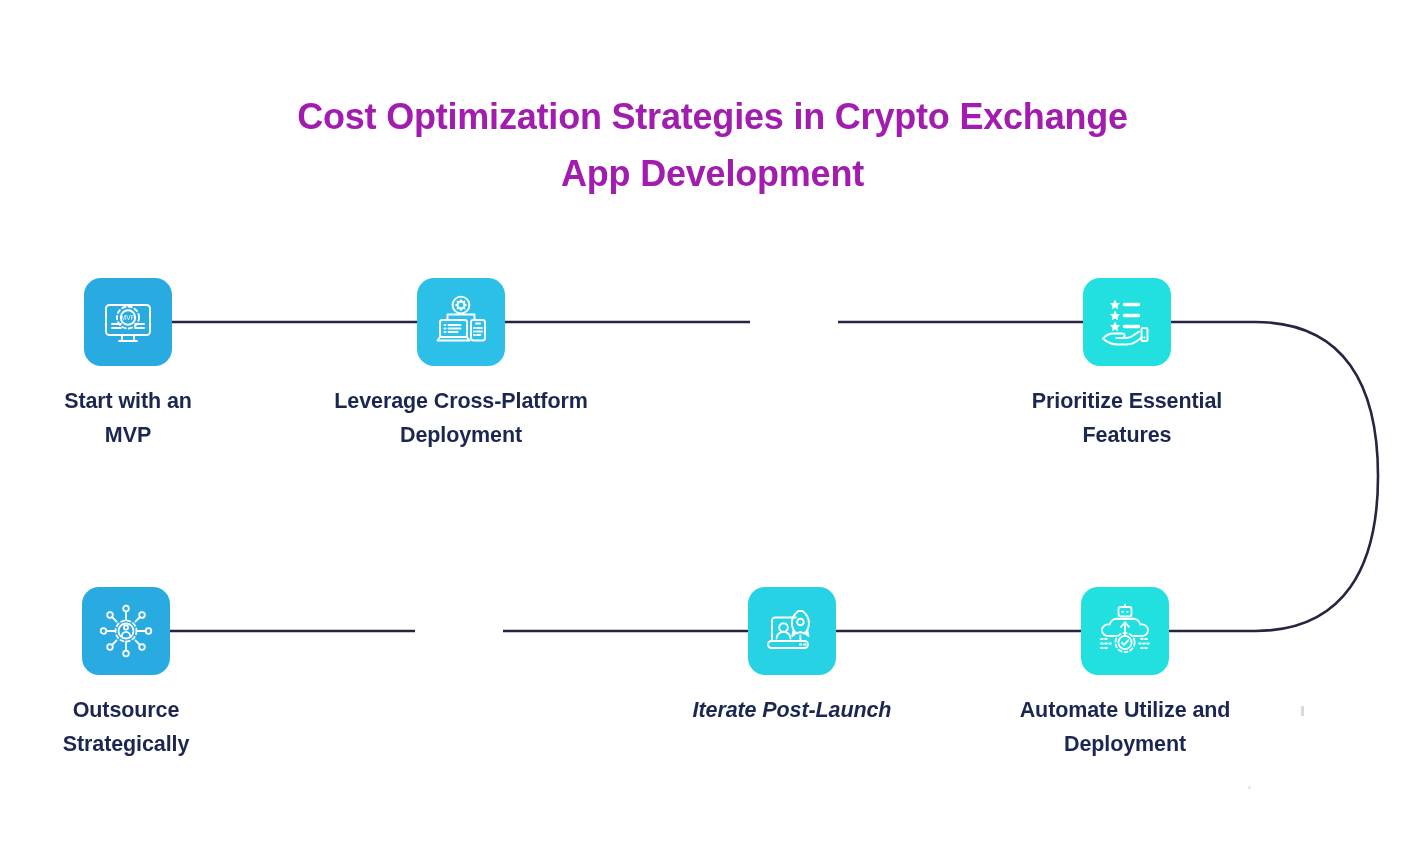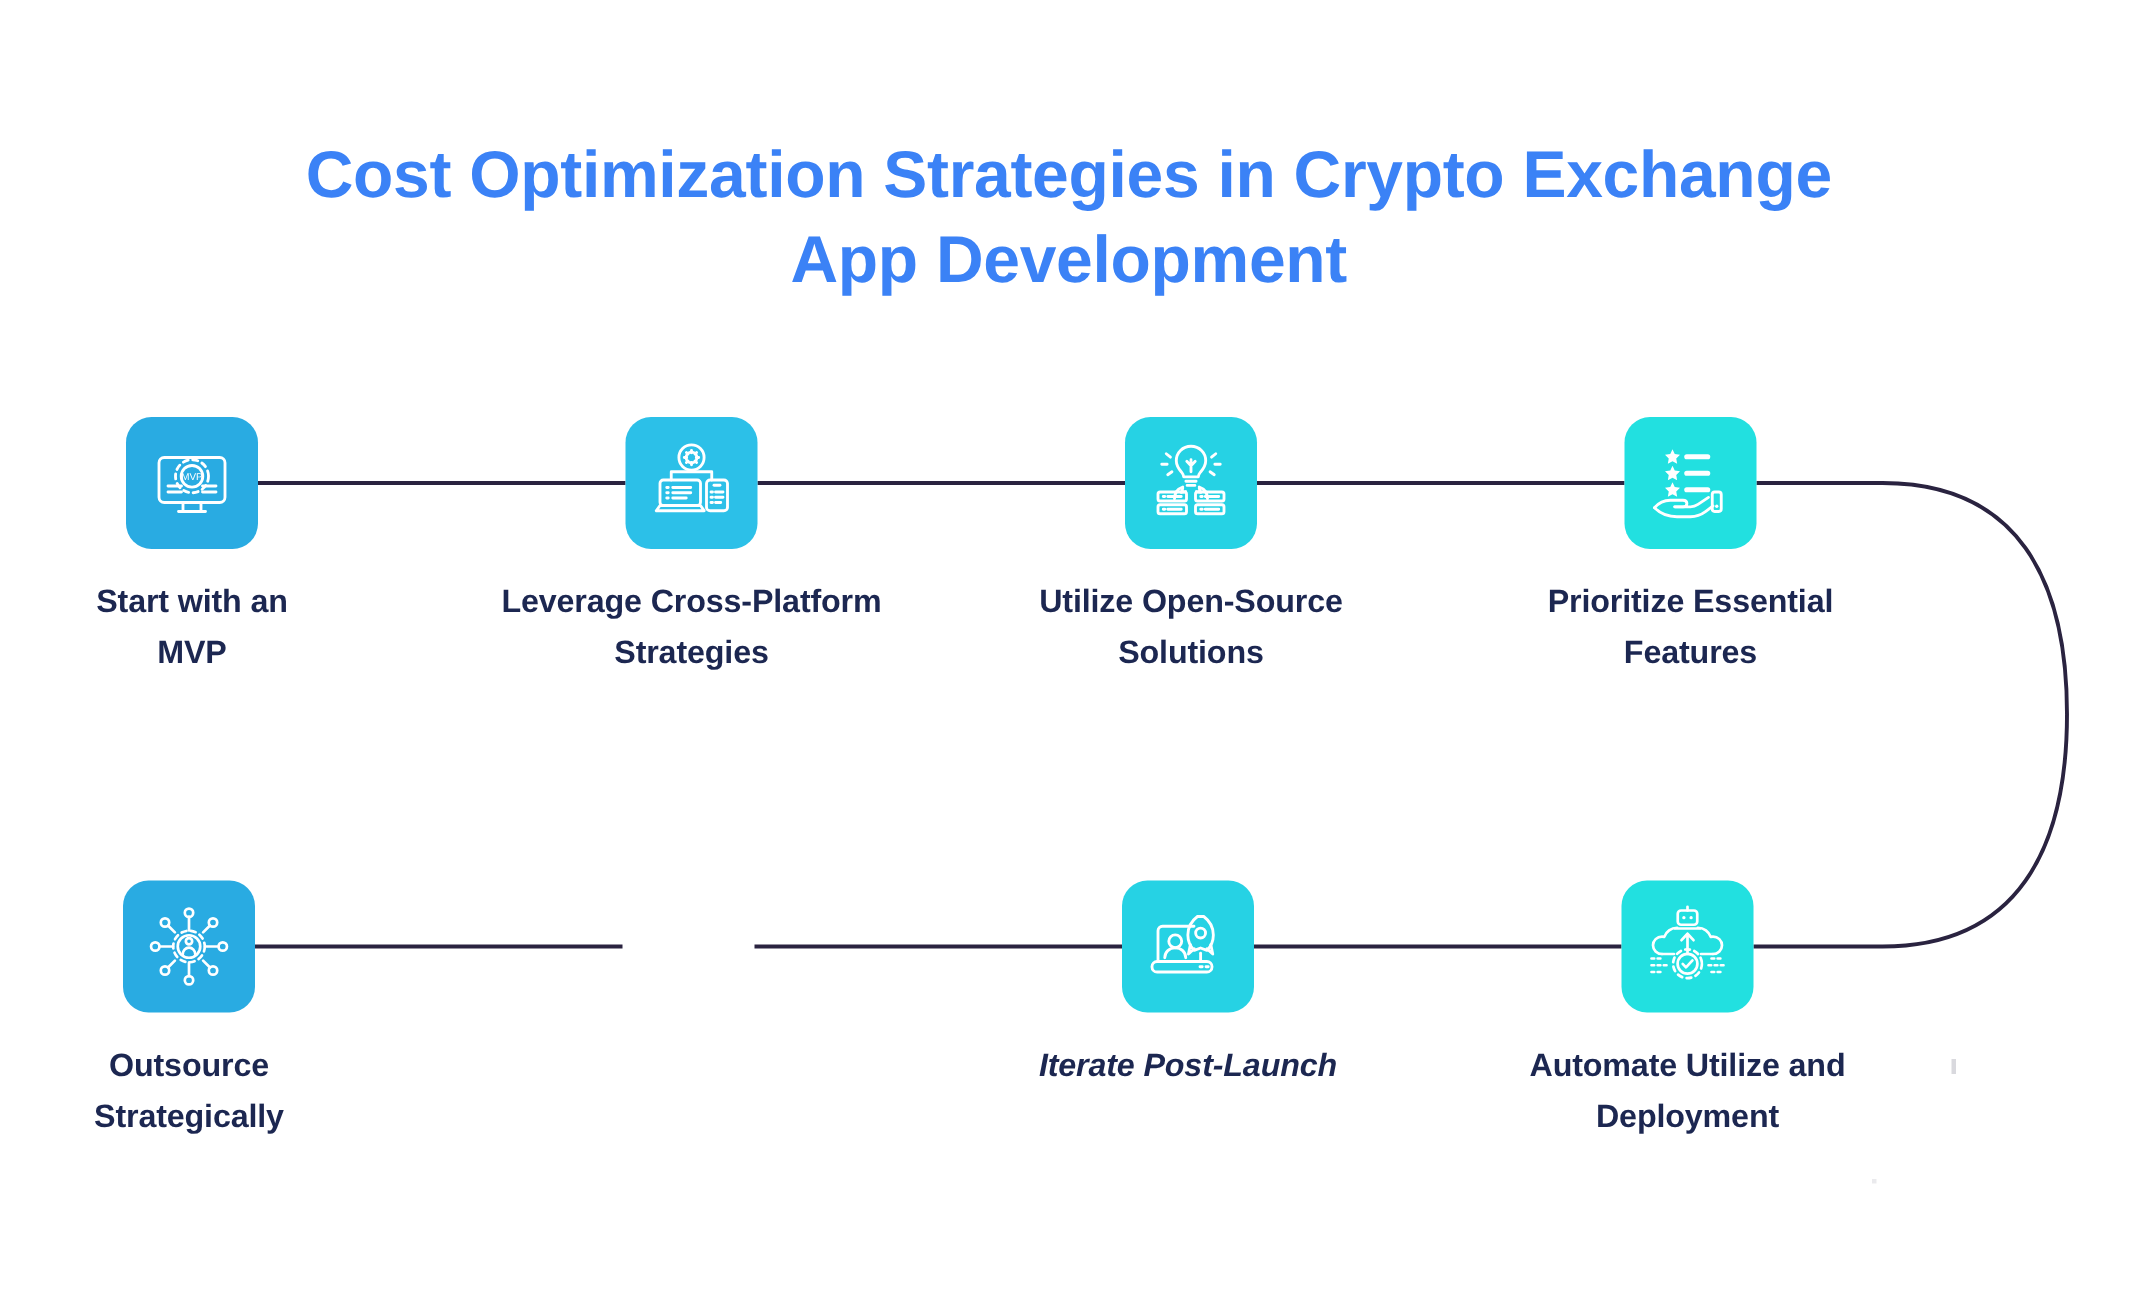--- a/index.html
+++ b/index.html
@@ -22,22 +22,22 @@
     height: 866px;
   }
 
   
   .title {
     position: absolute;
     left: 0;
     top: 88px;
     width: 1425px;
     text-align: center;
-    color: #3b82f6;
-    font-size: 44px;
+    color: #a21caf;
+    font-size: 36px;
     font-weight: bold;
     line-height: 57px;
     letter-spacing: -0.2px;
     white-space: pre-line;
   }
 
   
   .connectors {
     position: absolute;
     left: 0;
@@ -135,44 +135,23 @@
           <rect x="7" y="26" width="27" height="17" rx="2.2"></rect>
           <path d="M4.5 46.5h32l-2.5-3.5H7z"></path>
           <path d="M11.5 31h1M11.5 34.5h1M11.5 38h1M15.5 31h12M15.5 34.5h12M15.5 38h9"></path>
           <rect x="38" y="26" width="14" height="20.5" rx="2.4"></rect>
           <path d="M43 29.5h4"></path>
           <path d="M41 34h1M41 37.5h1M41 41h1M44 34h5M44 37.5h5M44 41h3.5"></path>
         </svg>
       </span>
     </div>
     <div class="step-label">Leverage Cross-Platform
-Strategies</div>
-  </div>
-
-  <div class="step" style="left:794px; top:278px;">
-    <div class="icon-tile" style="background:#26d2e4;">
-      <span>
-        <svg width="56" height="56" viewBox="0 0 56 56" fill="none" stroke="#ffffff" stroke-width="1.9" stroke-linecap="round" stroke-linejoin="round">
-          <path d="M28 3.5c-5.6 0-9.8 4.3-9.8 9.6 0 3.6 2 5.9 3.5 7.7.9 1.1 1.4 2 1.4 3.1h9.8c0-1.1.5-2 1.4-3.1 1.5-1.8 3.5-4.1 3.5-7.7 0-5.3-4.2-9.6-9.8-9.6z"></path>
-          <path d="M24.6 26.8h6.8M25.4 29.6h5.2"></path>
-          <path d="M28 12.5v8M28 16.5l-2.8-3M28 16.5l2.8-3"></path>
-          <path d="M11.5 8.5l2.8 2.3M8.5 15.5h3.6M12.5 22.5l2.8-2M44.5 8.5l-2.8 2.3M47.5 15.5h-3.6M43.5 22.5l-2.8-2"></path>
-          <path d="M17 38.5c0-4.5 2-6.6 5.5-7.8M39 38.5c0-4.5-2-6.6-5.5-7.8"></path>
-          <path d="M22.5 31.5l-1 2.8 2.9-.6M33.5 31.5l1 2.8-2.9-.6"></path>
-          <rect x="6" y="34" width="19" height="6" rx="1.4"></rect>
-          <rect x="6" y="42.5" width="19" height="6" rx="1.4"></rect>
-          <rect x="31" y="34" width="19" height="6" rx="1.4"></rect>
-          <rect x="31" y="42.5" width="19" height="6" rx="1.4"></rect>
-          <path d="M9.5 37h1M12.5 37h9M9.5 45.5h1M12.5 45.5h9M34.5 37h1M37.5 37h9M34.5 45.5h1M37.5 45.5h9"></path>
-        </svg>
-      </span>
-    </div>
-    <div class="step-label">Utilize Open-Source
-Solutions</div>
-  </div>
+Deployment</div>
+  </div>
+
 
   <div class="step" style="left:1127px; top:278px;">
     <div class="icon-tile" style="background:#22e0e0;">
       <span>
         <svg width="56" height="56" viewBox="0 0 56 56" fill="none" stroke="#ffffff" stroke-width="1.9" stroke-linecap="round" stroke-linejoin="round">
           <g fill="#ffffff" stroke="none">
             <path d="M16 5.5l1.5 3.2 3.5.5-2.5 2.5.6 3.5-3.1-1.7-3.1 1.7.6-3.5-2.5-2.5 3.5-.5z"></path>
             <path d="M16 16.5l1.5 3.2 3.5.5-2.5 2.5.6 3.5-3.1-1.7-3.1 1.7.6-3.5-2.5-2.5 3.5-.5z"></path>
             <path d="M16 27.5l1.5 3.2 3.5.5-2.5 2.5.6 3.5-3.1-1.7-3.1 1.7.6-3.5-2.5-2.5 3.5-.5z"></path>
           </g>

